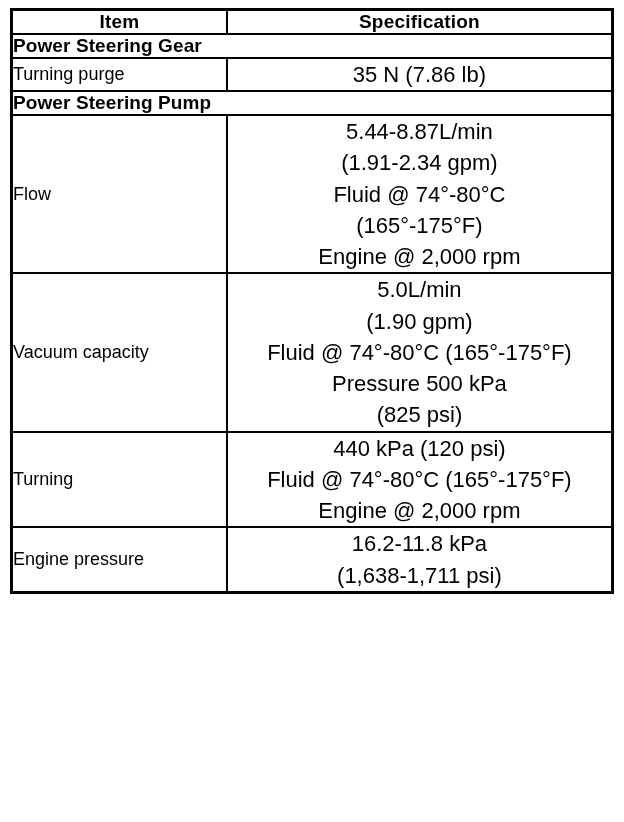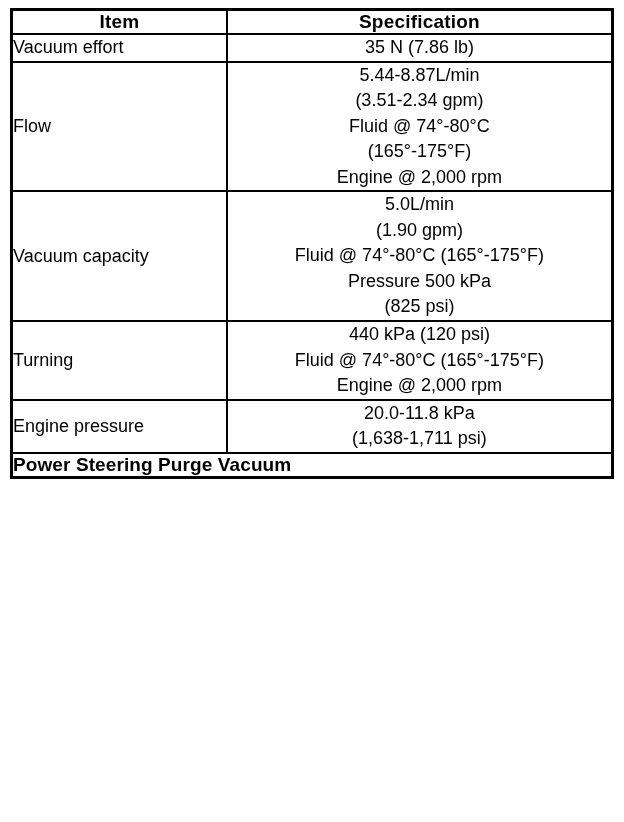--- a/index.html
+++ b/index.html
@@ -49,21 +49,21 @@
     padding: 9px 0 10px 8px;
     letter-spacing: 0.1px;
   }
   .item-cell {
     font-size: 18px;
     text-align: left;
     padding: 8px 0 8px 8px;
     vertical-align: middle;
   }
   .value-cell {
-    font-size: 18px;
+    font-size: 22px;
     text-align: center;
     padding: 8px 4px 8px 4px;
     vertical-align: middle;
     line-height: 1.42;
   }
   .value-cell .line {
     display: block;
     white-space: nowrap;
   }
 </style>
@@ -77,34 +77,40 @@
       <col class="col-spec">
     </colgroup>
     <thead>
       <tr>
         <th class="header-cell">Item</th>
         <th class="header-cell">Specification</th>
       </tr>
     </thead>
     <tbody>
 
+      <tr>
+        <td class="section-cell" colspan="2">Power Steering Gear</td>
+      </tr>
 
       <tr>
-        <td class="item-cell">Vacuum effort</td>
+        <td class="item-cell">Turning purge</td>
         <td class="value-cell">
           <span class="line">35 N (7.86 lb)</span>
         </td>
       </tr>
 
+      <tr>
+        <td class="section-cell" colspan="2">Power Steering Pump</td>
+      </tr>
 
       <tr>
         <td class="item-cell">Flow</td>
         <td class="value-cell">
           <span class="line">5.44-8.87L/min</span>
-          <span class="line">(3.51-2.34 gpm)</span>
+          <span class="line">(1.91-2.34 gpm)</span>
           <span class="line">Fluid @ 74°-80°C</span>
           <span class="line">(165°-175°F)</span>
           <span class="line">Engine @ 2,000 rpm</span>
         </td>
       </tr>
 
       <tr>
         <td class="item-cell">Vacuum capacity</td>
         <td class="value-cell">
           <span class="line">5.0L/min</span>
@@ -120,25 +126,22 @@
         <td class="value-cell">
           <span class="line">440 kPa (120 psi)</span>
           <span class="line">Fluid @ 74°-80°C (165°-175°F)</span>
           <span class="line">Engine @ 2,000 rpm</span>
         </td>
       </tr>
 
       <tr>
         <td class="item-cell">Engine pressure</td>
         <td class="value-cell">
-          <span class="line">20.0-11.8 kPa</span>
+          <span class="line">16.2-11.8 kPa</span>
           <span class="line">(1,638-1,711 psi)</span>
         </td>
       </tr>
 
-      <tr>
-        <td class="section-cell" colspan="2">Power Steering Purge Vacuum</td>
-      </tr>
 
 
     </tbody>
   </table>
 </div>
 
 </body></html>

